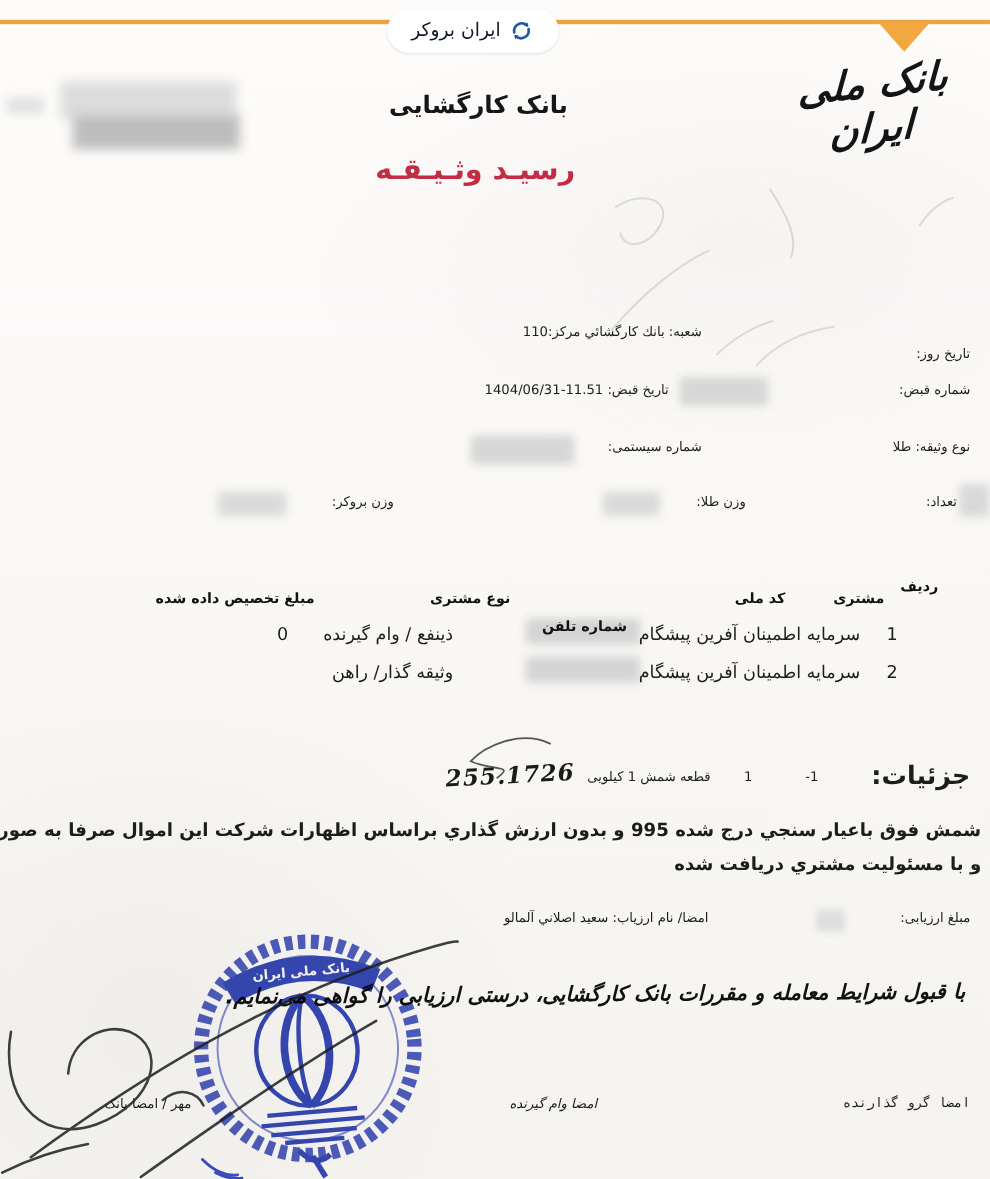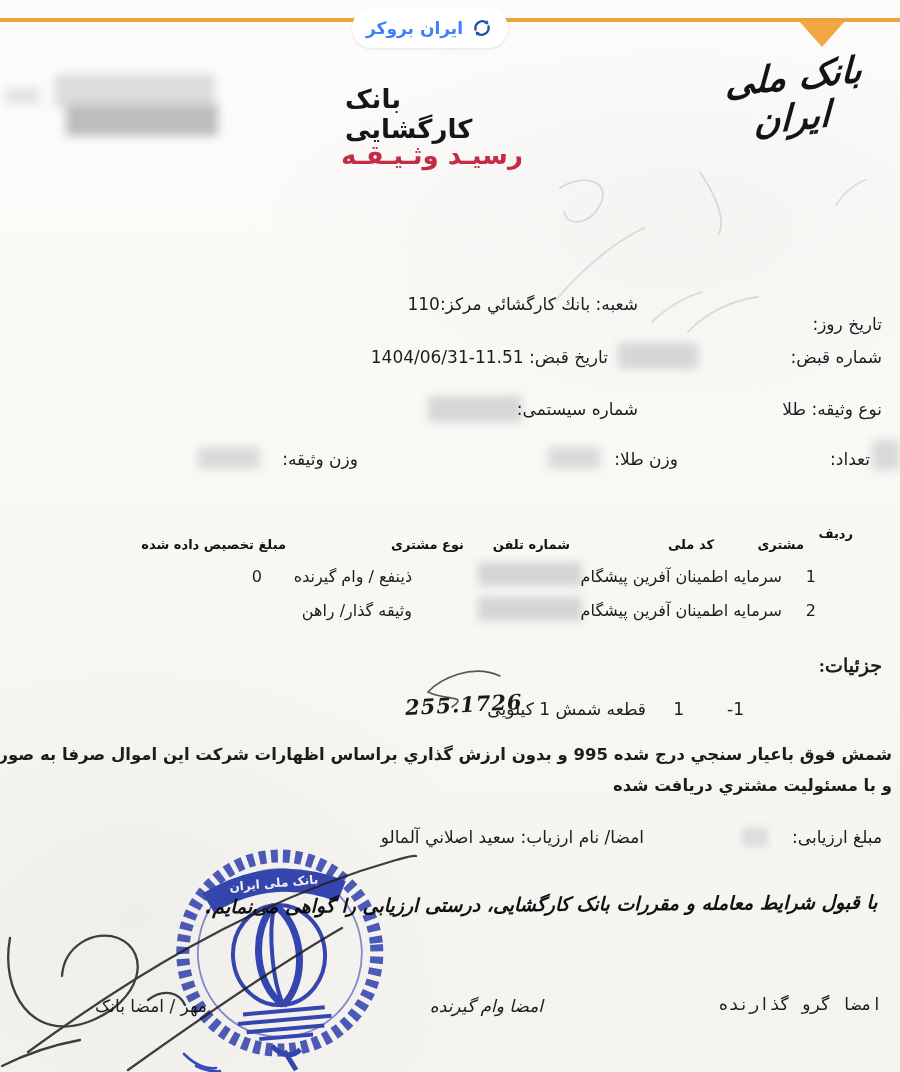--- a/index.html
+++ b/index.html
@@ -3,34 +3,34 @@
 <meta charset="utf-8">
 <style>
   html,body{margin:0;padding:0;}
   body{background:#d8d6d2;font-family:"DejaVu Sans",sans-serif;}
   .page{position:relative;width:900px;height:1072px;margin:0 auto;overflow:hidden;
     background:
       radial-gradient(ellipse 600px 300px at 75% 20%, rgba(120,120,120,0.05), rgba(0,0,0,0) 70%),
       radial-gradient(ellipse 500px 400px at 15% 85%, rgba(120,120,120,0.05), rgba(0,0,0,0) 70%),
       linear-gradient(180deg,#fdfcfa 0%,#f8f7f4 55%,#f4f3f0 100%);
   }
-  .t{position:absolute;direction:rtl;white-space:nowrap;color:#1c1c1c;font-size:17px;line-height:1.2;}
+  .t{position:absolute;direction:rtl;white-space:nowrap;color:#1c1c1c;font-size:12px;line-height:1.2;}
   .bold{font-weight:bold;}
   .th{font-weight:bold;font-size:13px;color:#111;}
   .cell{font-size:16px;}
   .redact{position:absolute;border-radius:3px;filter:blur(5px);}
   .topline{position:absolute;top:18px;left:0;width:900px;height:4px;background:#eca43f;}
   .ribbon{position:absolute;top:21px;left:799px;width:0;height:0;
     border-left:23px solid transparent;border-right:23px solid transparent;border-top:26px solid #f2a840;}
   .pill{position:absolute;top:8px;left:352px;width:156px;height:40px;background:#fff;border-radius:22px;
     box-shadow:0 1px 3px rgba(0,0,0,0.10);display:flex;flex-direction:row;align-items:center;justify-content:center;gap:7px;direction:rtl;}
-  .pill .brand-text{color:#3b82f6;font-weight:bold;font-size:17px;}
+  .pill .brand-text{color:#0f172a;font-weight:normal;font-size:17px;}
   .bank-logo{position:absolute;left:688px;top:56px;width:210px;text-align:center;font-size:36px;font-weight:bold;
     font-style:italic;color:#141414;transform:rotate(-6deg) skewX(-8deg);direction:rtl;}
-  .doc-title{position:absolute;left:345px;top:84px;width:180px;text-align:left;font-size:26px;font-weight:bold;color:#161616;direction:rtl;}
+  .doc-title{position:absolute;left:345px;top:84px;width:180px;text-align:center;font-size:22px;font-weight:bold;color:#161616;direction:rtl;}
   .doc-subtitle{position:absolute;left:332px;top:140px;width:200px;text-align:center;font-size:26px;font-weight:bold;
     color:#c22d45;letter-spacing:1px;direction:rtl;}
   .note{font-weight:bold;font-size:16.5px;}
   .decl{font-weight:bold;font-style:italic;font-size:19px;color:#111;transform:rotate(-0.4deg);}
   .hand{font-family:"DejaVu Serif",serif;font-style:italic;font-weight:bold;font-size:21px;color:#1a1a1a;
     transform:rotate(-3deg);letter-spacing:1px;direction:ltr;}
   svg{position:absolute;pointer-events:none;}
 </style>
 </head>
 <body>
@@ -73,39 +73,39 @@
   <span class="t" style="right:262px;top:294px;">شعبه: بانك كارگشائي مركز:110</span>
 
   <span class="t" style="right:18px;top:347px;">شماره قبض:</span>
   <span class="t" style="right:292px;top:347px;">تاریخ قبض: 11.51-1404/06/31</span>
 
   <span class="t" style="right:18px;top:399px;">نوع وثیقه: طلا</span>
   <span class="t" style="right:262px;top:399px;">شماره سیستمی:</span>
 
   <span class="t" style="right:30px;top:449px;">تعداد:</span>
   <span class="t" style="right:222px;top:449px;">وزن طلا:</span>
-  <span class="t" style="right:542px;top:449px;">وزن وثیقه:</span>
+  <span class="t" style="right:542px;top:449px;">وزن بروکر:</span>
 
   <span class="t th" style="right:47px;top:526px;text-align:center;">ردیف</span>
   <span class="t th" style="right:96px;top:537px;">مشتری</span>
   <span class="t th" style="right:186px;top:537px;">کد ملی</span>
-  <span class="t th" style="right:330px;top:537px;margin-left:33px;">شماره تلفن</span>
+  <span class="t th" style="right:330px;top:563px;margin-left:33px;">شماره تلفن</span>
   <span class="t th" style="right:436px;top:537px;">نوع مشتری</span>
   <span class="t th" style="right:614px;top:537px;">مبلغ تخصیص داده شده</span>
 
   <span class="t cell" style="right:84px;top:567px;">1</span>
   <span class="t cell" style="right:118px;top:567px;">سرمایه اطمینان آفرین پیشگام</span>
   <span class="t cell" style="right:488px;top:567px;">ذینفع / وام گیرنده</span>
   <span class="t cell" style="right:638px;top:567px;">0</span>
 
   <span class="t cell" style="right:84px;top:601px;">2</span>
   <span class="t cell" style="right:118px;top:601px;">سرمایه اطمینان آفرین پیشگام</span>
   <span class="t cell" style="right:488px;top:601px;">وثیقه گذار/ راهن</span>
 
-  <span class="t bold" style="right:18px;top:655px;font-size:19px;font-family:Liberation Serif, serif;">جزئیات:</span>
+  <span class="t bold" style="right:18px;top:693px;font-size:23px;">جزئیات:</span>
   <span class="t" style="right:156px;top:699px;">1-</span>
   <span class="t" style="right:216px;top:699px;">1</span>
   <span class="t" style="right:254px;top:699px;">قطعه شمش 1 کیلویی</span>
   <span class="t hand" style="right:377px;top:692px;">255.1726</span>
 
   <span class="t note" style="right:8px;top:745px;">شمش فوق باعیار سنجي درج شده 995 و بدون ارزش گذاري براساس اظهارات شرکت این اموال صرفا به صورت اماني</span>
   <span class="t note" style="right:8px;top:776px;">و با مسئولیت مشتري دریافت شده</span>
 
   <span class="t" style="right:18px;top:827px;">مبلغ ارزیابی:</span>
   <span class="t" style="right:256px;top:827px;">امضا/ نام ارزیاب: سعید اصلاني آلمالو</span>

